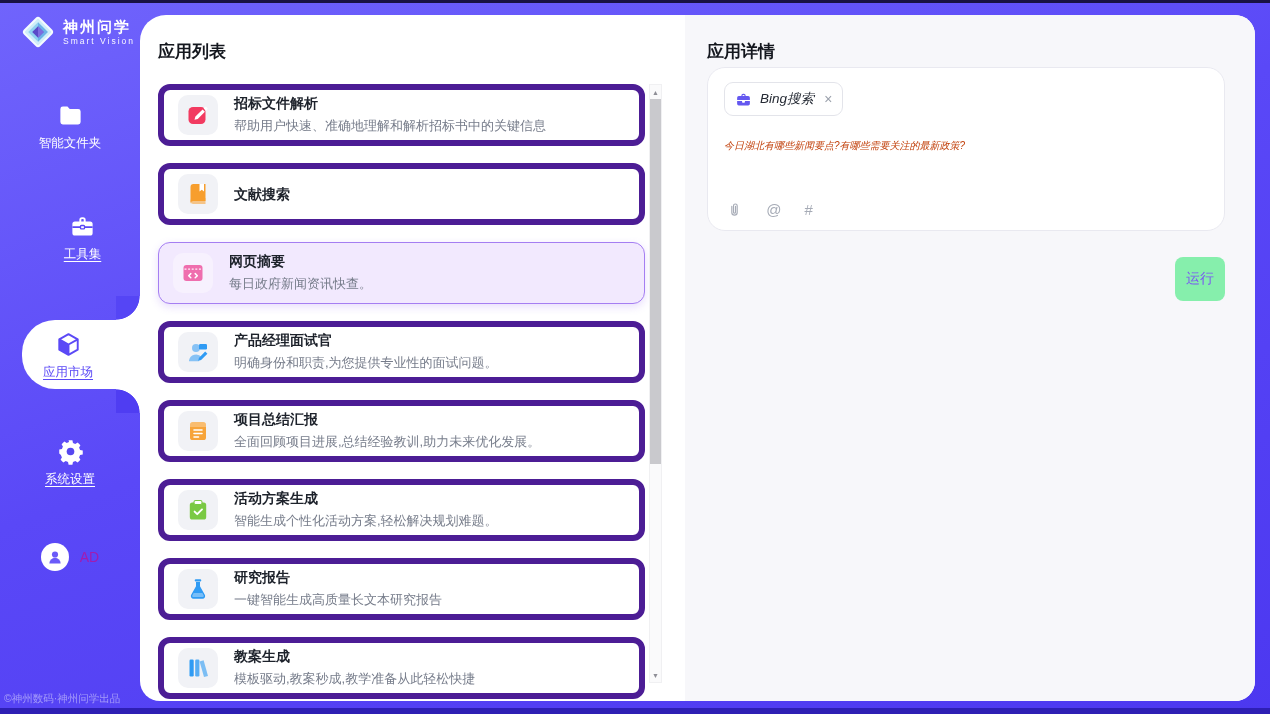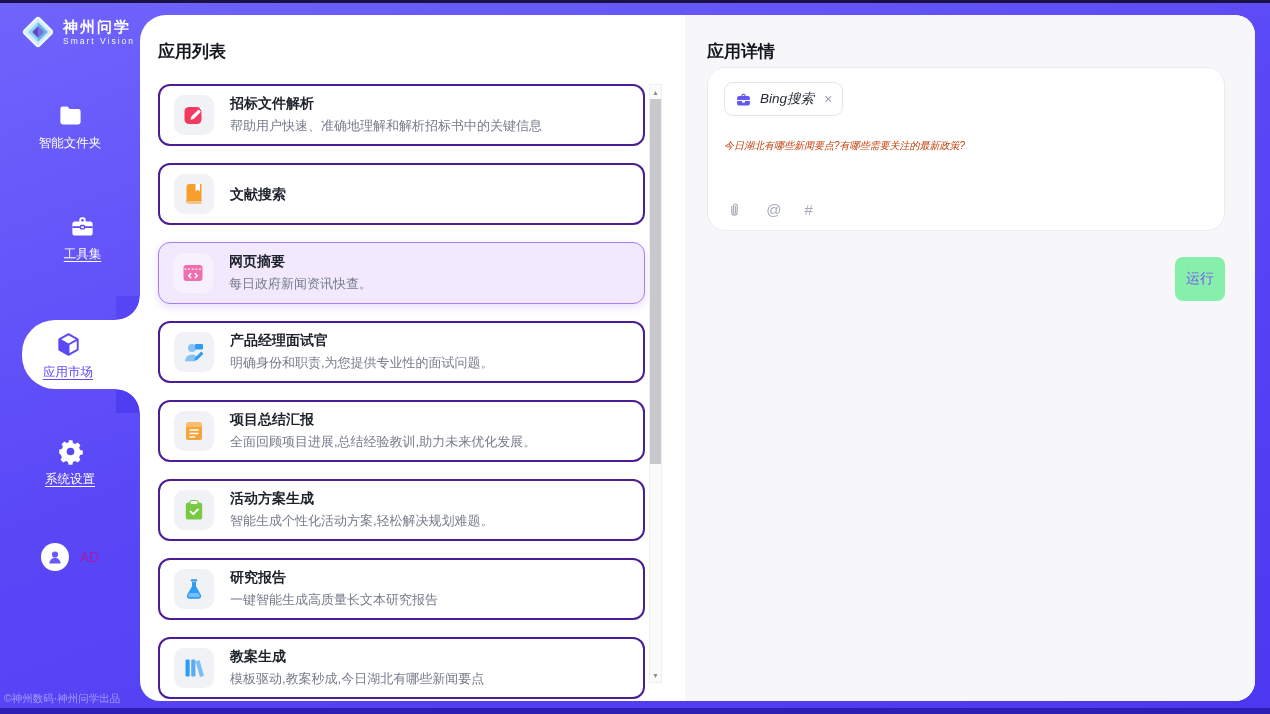--- a/index.html
+++ b/index.html
@@ -44,21 +44,21 @@
   .user-initials{font-size:14px;color:#a21caf;}
   .side-footer{position:absolute;left:4px;bottom:8px;font-size:10.5px;color:rgba(255,255,255,.45);white-space:nowrap;}
 
   
   .main{position:absolute;left:140px;top:15px;right:15px;bottom:13px;background:#fff;
     border-radius:26px 20px 20px 20px;display:flex;overflow:hidden;z-index:4;}
 
   .list-col{flex:1;position:relative;padding:25px 40px 0 18px;box-sizing:border-box;}
   .col-title{margin:0;font-size:17px;font-weight:700;color:#14171e;}
   .items{margin-top:21px;}
-  .app-item{box-sizing:border-box;height:62px;border:2px solid #4c1d95;border-radius:12px;
+  .app-item{box-sizing:border-box;height:62px;border:6px solid #4c1d95;border-radius:12px;
     display:flex;align-items:center;padding:0 14px;margin-bottom:17px;background:#fff;cursor:pointer;}
   .app-item.selected{background:#f2e9fe;border:1.5px solid #a57ef2;box-shadow:0 3px 8px rgba(140,90,240,.20);}
   .app-icon{width:40px;height:40px;border-radius:10px;background:#f1f2f6;display:flex;align-items:center;justify-content:center;flex:none;}
   .app-item.selected .app-icon{background:#f7f1fe;}
   .app-icon svg{width:24px;height:24px;display:block;}
   .app-texts{margin-left:16px;min-width:0;}
   .app-title{font-size:14px;font-weight:700;color:#1d222b;line-height:16px;}
   .app-desc{font-size:13px;color:#767c8a;margin-top:6px;white-space:nowrap;overflow:hidden;}
 
   .scrollbar{position:absolute;right:23px;top:69px;bottom:18px;width:13px;background:#fafafb;
@@ -254,21 +254,21 @@
         <div class="app-item">
     <span class="app-icon">
             <svg viewBox="0 0 24 24" fill="#2f9bf4">
               <rect x="3.5" y="3.5" width="4.2" height="17" rx="1.2"></rect>
               <rect x="9.2" y="3.5" width="4.2" height="17" rx="1.2" opacity="0.8"></rect>
               <path d="M13.6 5.4l4-1.1 4.4 15.6-4 1.2z" opacity="0.6"></path>
             </svg>
           </span>
     <div class="app-texts">
       <div class="app-title">教案生成</div>
-      <div class="app-desc">模板驱动,教案秒成,今日湖北有哪些新闻要点</div>
+      <div class="app-desc">模板驱动,教案秒成,教学准备从此轻松快捷</div>
     </div>
   </div>
       </div>
     <div class="scrollbar">
       <div class="sb-btn">▲</div>
       <div class="sb-thumb"></div>
       <div class="sb-btn sb-down">▼</div>
     </div>
   </section>
 

